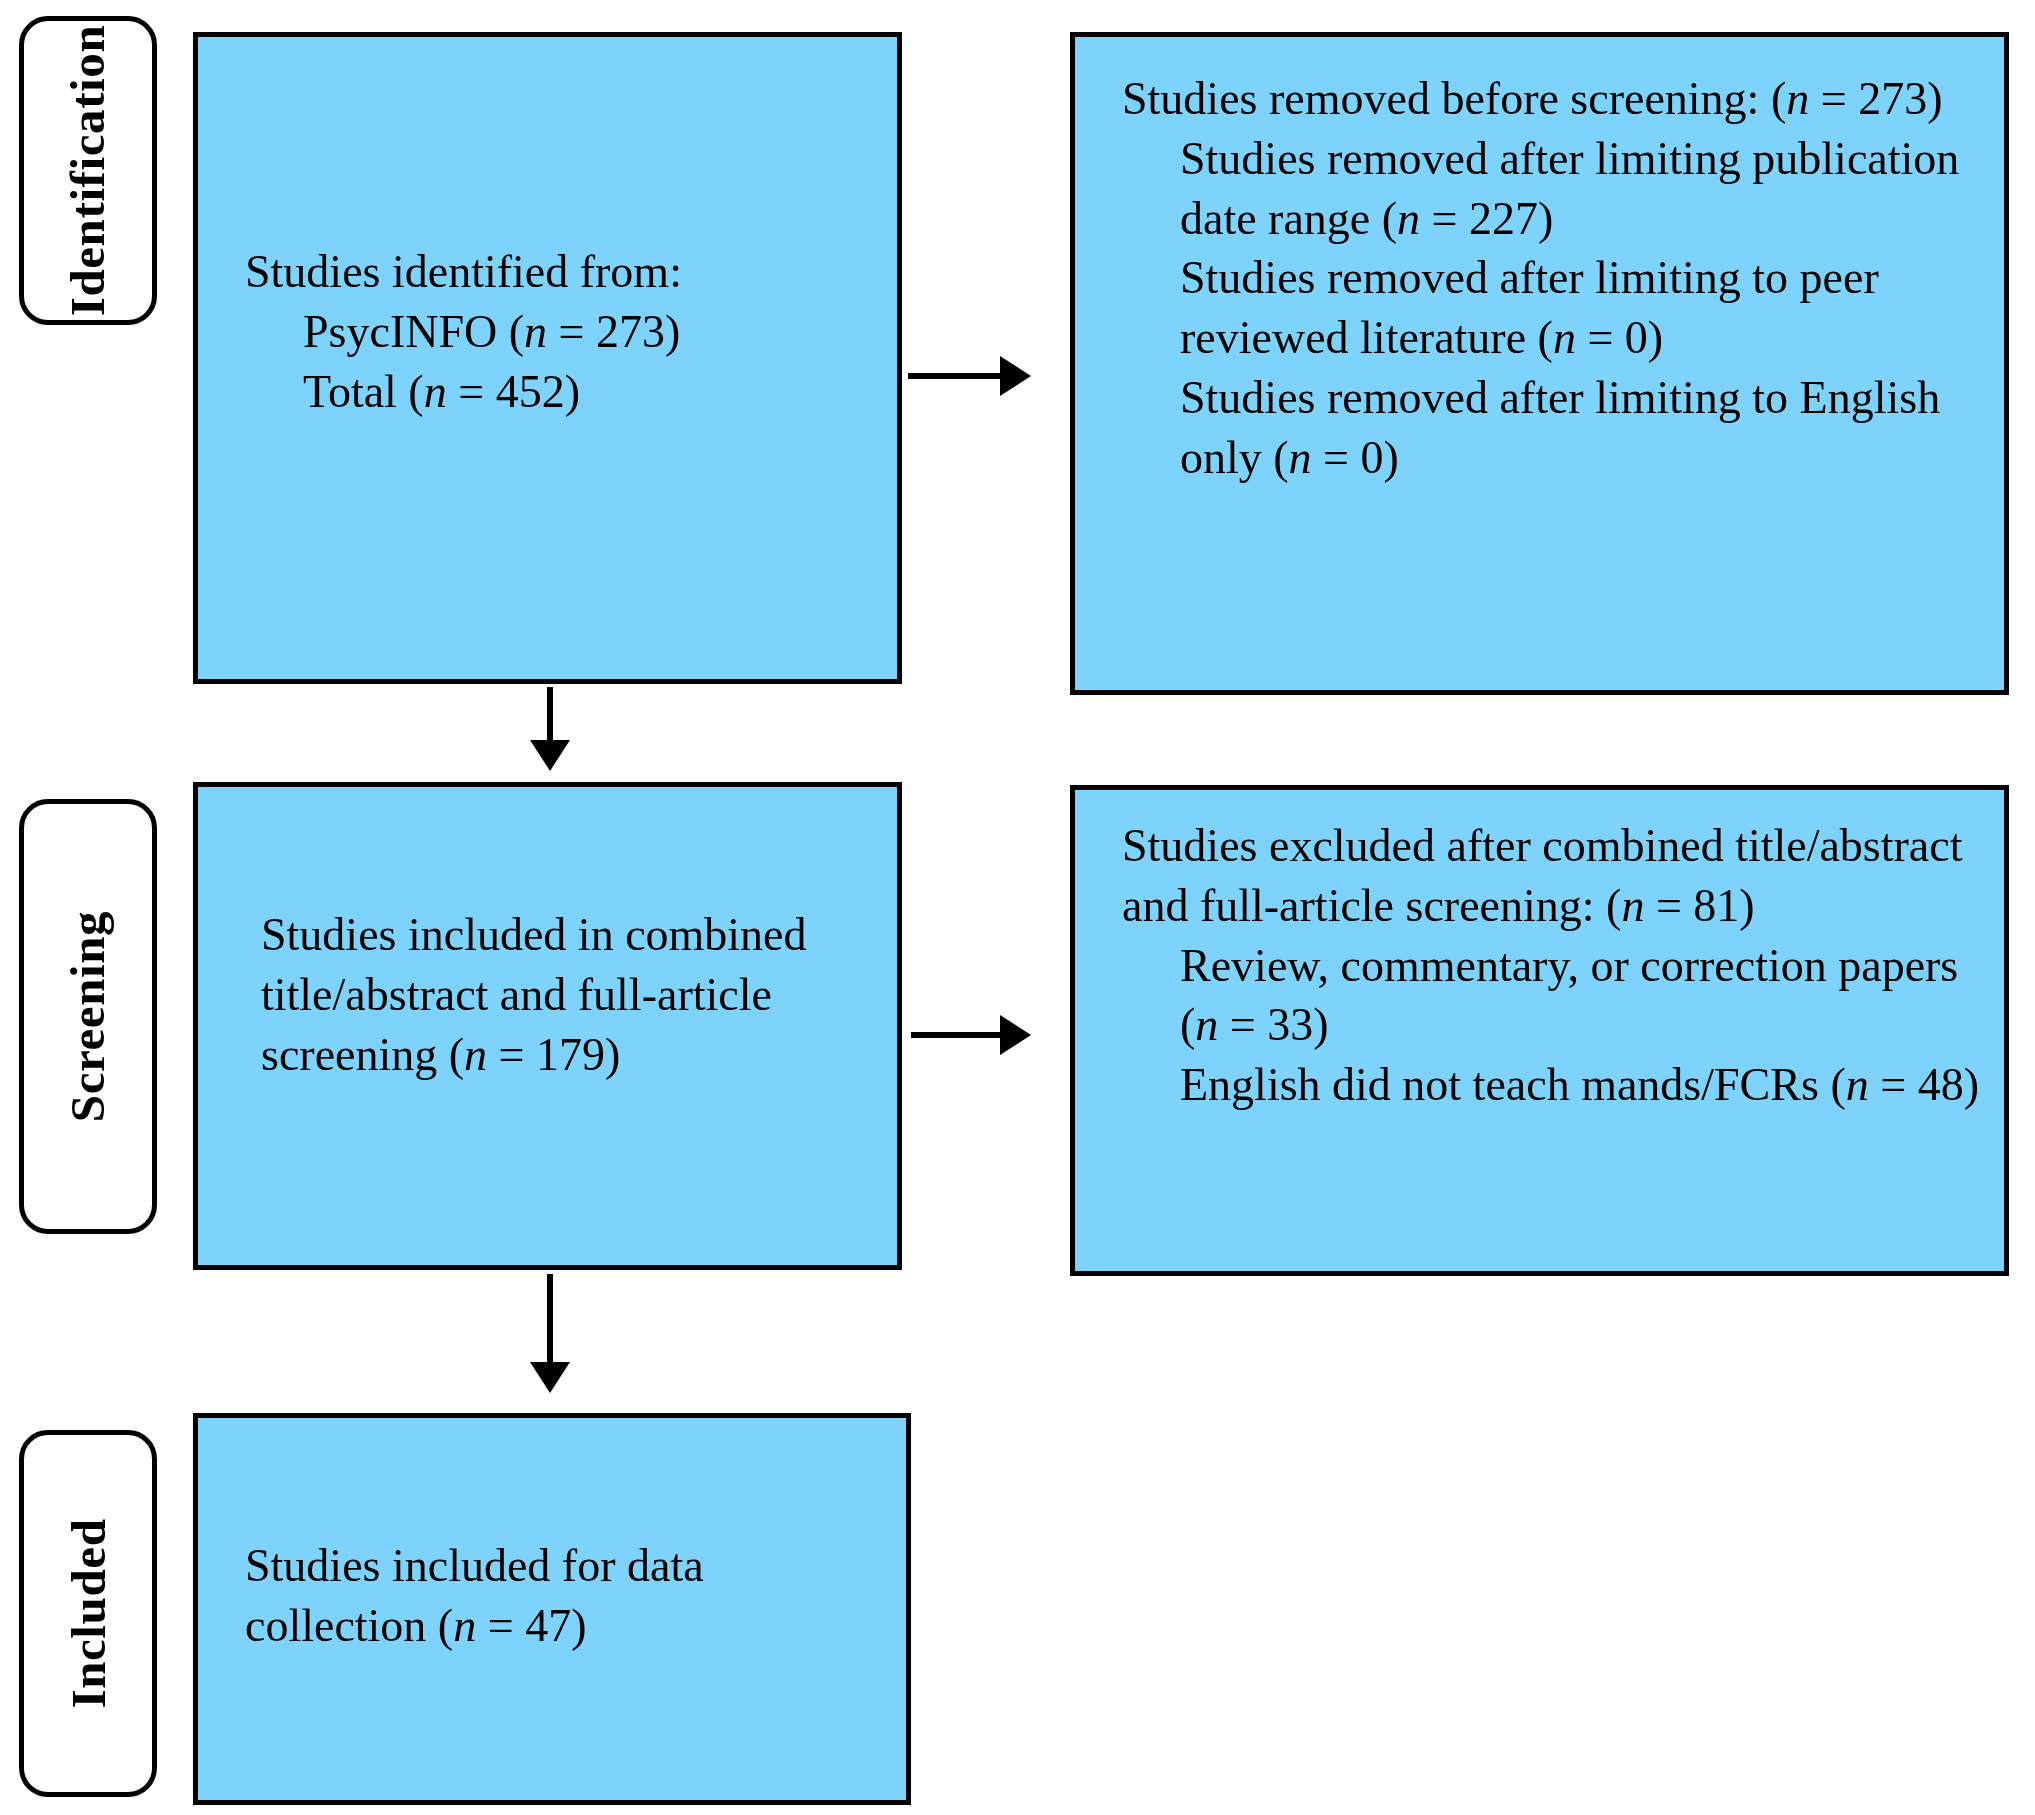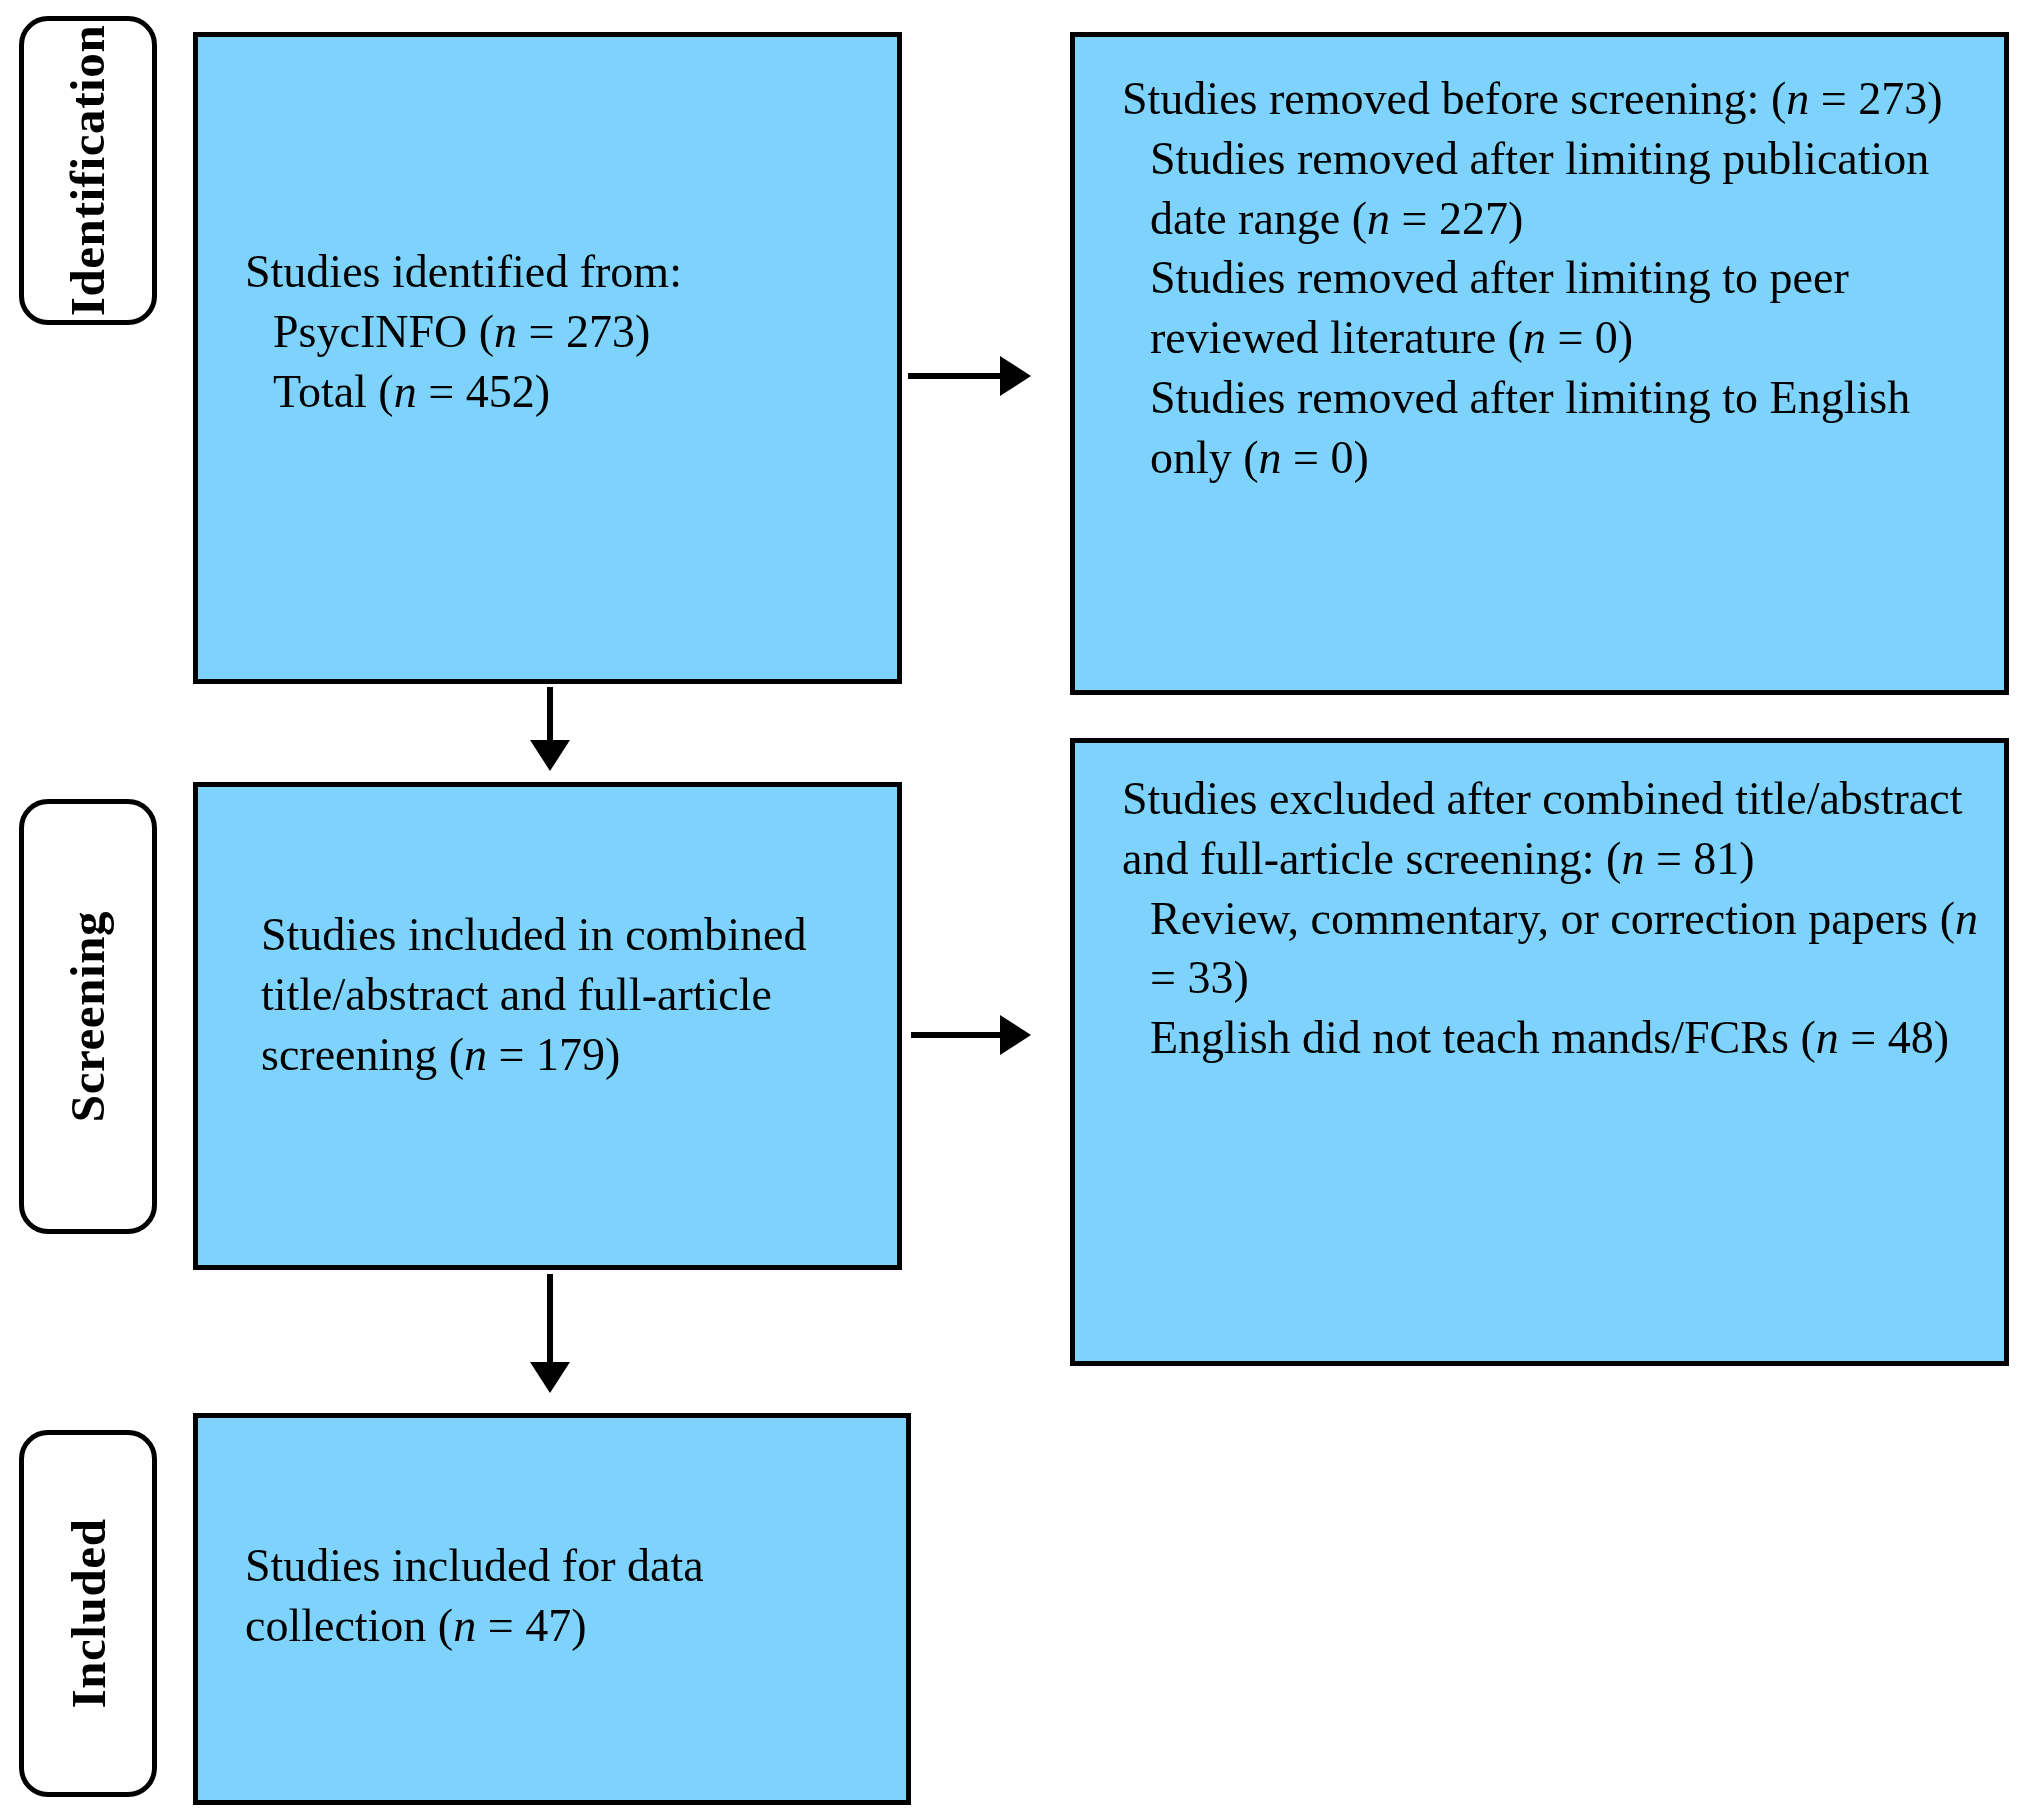--- a/index.html
+++ b/index.html
@@ -51,21 +51,21 @@
     left: 0;
     right: 0;
   }
   .line {
     font-size: 46px;
     line-height: 1.30;
     white-space: nowrap;
   }
   .line.wrap { white-space: normal; }
   .indent-0 { padding-left: 47px; }
-  .indent-1 { padding-left: 75px; }
+  .indent-1 { padding-left: 105px; }
   .it { font-style: italic; }
 
   
   .arrow-v {
     position: absolute;
     width: 0;
     border-left: 6.8px solid #000000;
   }
   .arrow-v-head {
     position: absolute;
@@ -143,21 +143,21 @@
     <div class="box-inner" style="top:118px; padding-right:44px;padding-left:16px;">
       <div class="line wrap indent-0">
         <span>Studies included in combined title/abstract and full-article screening (</span><span class="it">n</span><span> = 179)</span>
       </div>
     </div>
   </div>
 
   <div class="arrow-h" style="left:911px; top:1032px; width:96px;"></div>
   <div class="arrow-h-head" style="left:1000px; top:1015px;"></div>
 
-  <div class="box" style="left:1070px; top:738px; width:939px; height:628px;">
+  <div class="box" style="left:1070px; top:785px; width:939px; height:491px;">
     <div class="box-inner" style="top:26px; padding-right:25px;">
       <div class="line wrap indent-0">
         <span>Studies excluded after combined title/abstract and full-article screening: (</span><span class="it">n</span><span> = 81)</span>
       </div>
       <div class="line wrap indent-1">
         <span>Review, commentary, or correction papers (</span><span class="it">n</span><span> = 33)</span>
       </div>
       <div class="line wrap indent-1">
         <span>English did not teach mands/FCRs (</span><span class="it">n</span><span> = 48)</span>
       </div>

